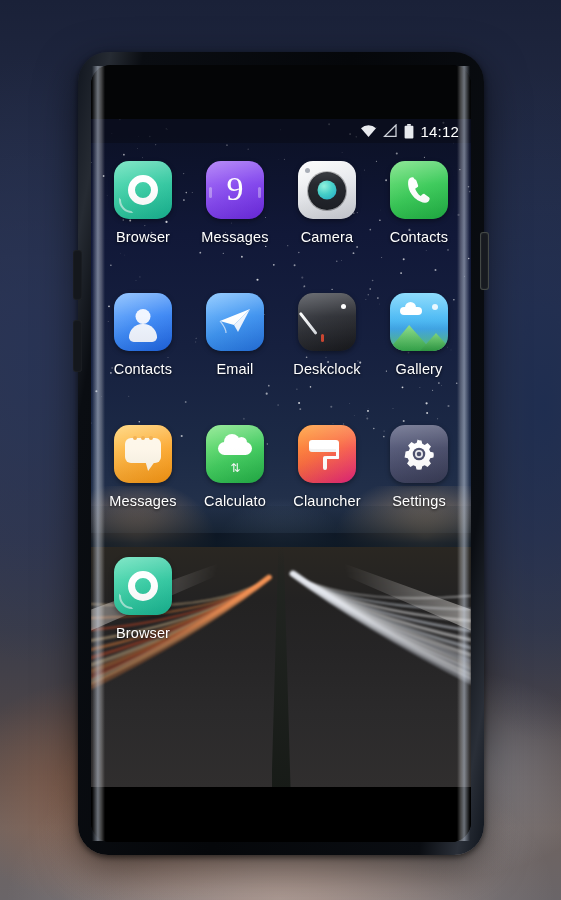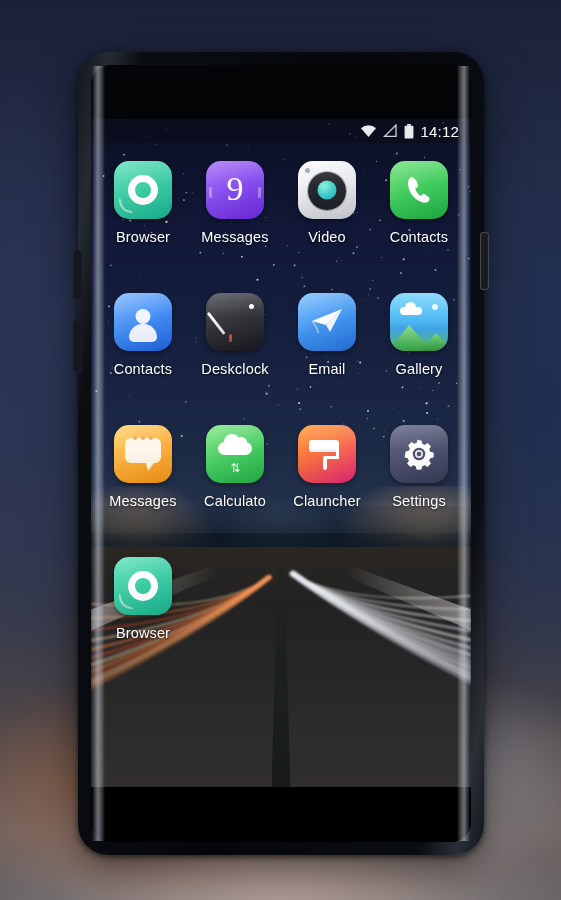--- a/index.html
+++ b/index.html
@@ -627,54 +627,54 @@
                             <div class="nine">9</div>
           </div>
           <div class="label">Messages</div>
         </div>
         <div class="app">
           <div class="icon ic-camera">
             <div class="shutterdot"></div>
                            <div class="lens"></div>
                            <div class="glass"></div>
           </div>
-          <div class="label">Video</div>
+          <div class="label">Camera</div>
         </div>
         <div class="app">
           <div class="icon ic-phone">
             <svg class="handset" viewBox="0 0 30 30">
                              <path d="M7.5 3.2c-2.6 0-4.4 2-4.4 4.4 0 10 9.3 19.3 19.3 19.3 2.4 0 4.4-1.8 4.4-4.4 0-1-.4-1.5-1.3-2l-4.2-2.2c-.9-.5-1.6-.2-2.2.5l-1.6 1.9c-2.6-1.3-5.2-3.9-6.5-6.5l1.9-1.6c.7-.6 1-1.3.5-2.2L11.2 6.2c-.5-.9-1-1.3-2-1.3z" fill="#fff"></path>
                            </svg>
           </div>
           <div class="label">Contacts</div>
         </div>
         <div class="app">
           <div class="icon ic-contacts">
             <div class="head"></div>
                            <div class="body"></div>
           </div>
           <div class="label">Contacts</div>
-        </div>
-        <div class="app">
-          <div class="icon ic-clock">
-            <div class="hand"></div>
-                           <div class="dot"></div>
-                           <div class="redmark"></div>
-          </div>
-          <div class="label">Deskclock</div>
         </div>
         <div class="app">
           <div class="icon ic-email">
             <svg class="plane" viewBox="0 0 36 30">
                              <path d="M3 15 L33 3 L17 19 Z" fill="#fff"></path>
                              <path d="M17 19 L33 3 L21 26 Z" fill="#eef5ff"></path>
                              <path d="M3 15 C6 19 9 22 9 27" stroke="#bcd9fb" stroke-width="1.2" fill="none"></path>
                            </svg>
           </div>
           <div class="label">Email</div>
+        </div>
+        <div class="app">
+          <div class="icon ic-clock">
+            <div class="hand"></div>
+                           <div class="dot"></div>
+                           <div class="redmark"></div>
+          </div>
+          <div class="label">Deskclock</div>
         </div>
         <div class="app">
           <div class="icon ic-gallery">
             <div class="cloud"></div>
                            <div class="sun"></div>
                            <div class="hill-a"></div>
                            <div class="hill-b"></div>
           </div>
           <div class="label">Gallery</div>
         </div>

